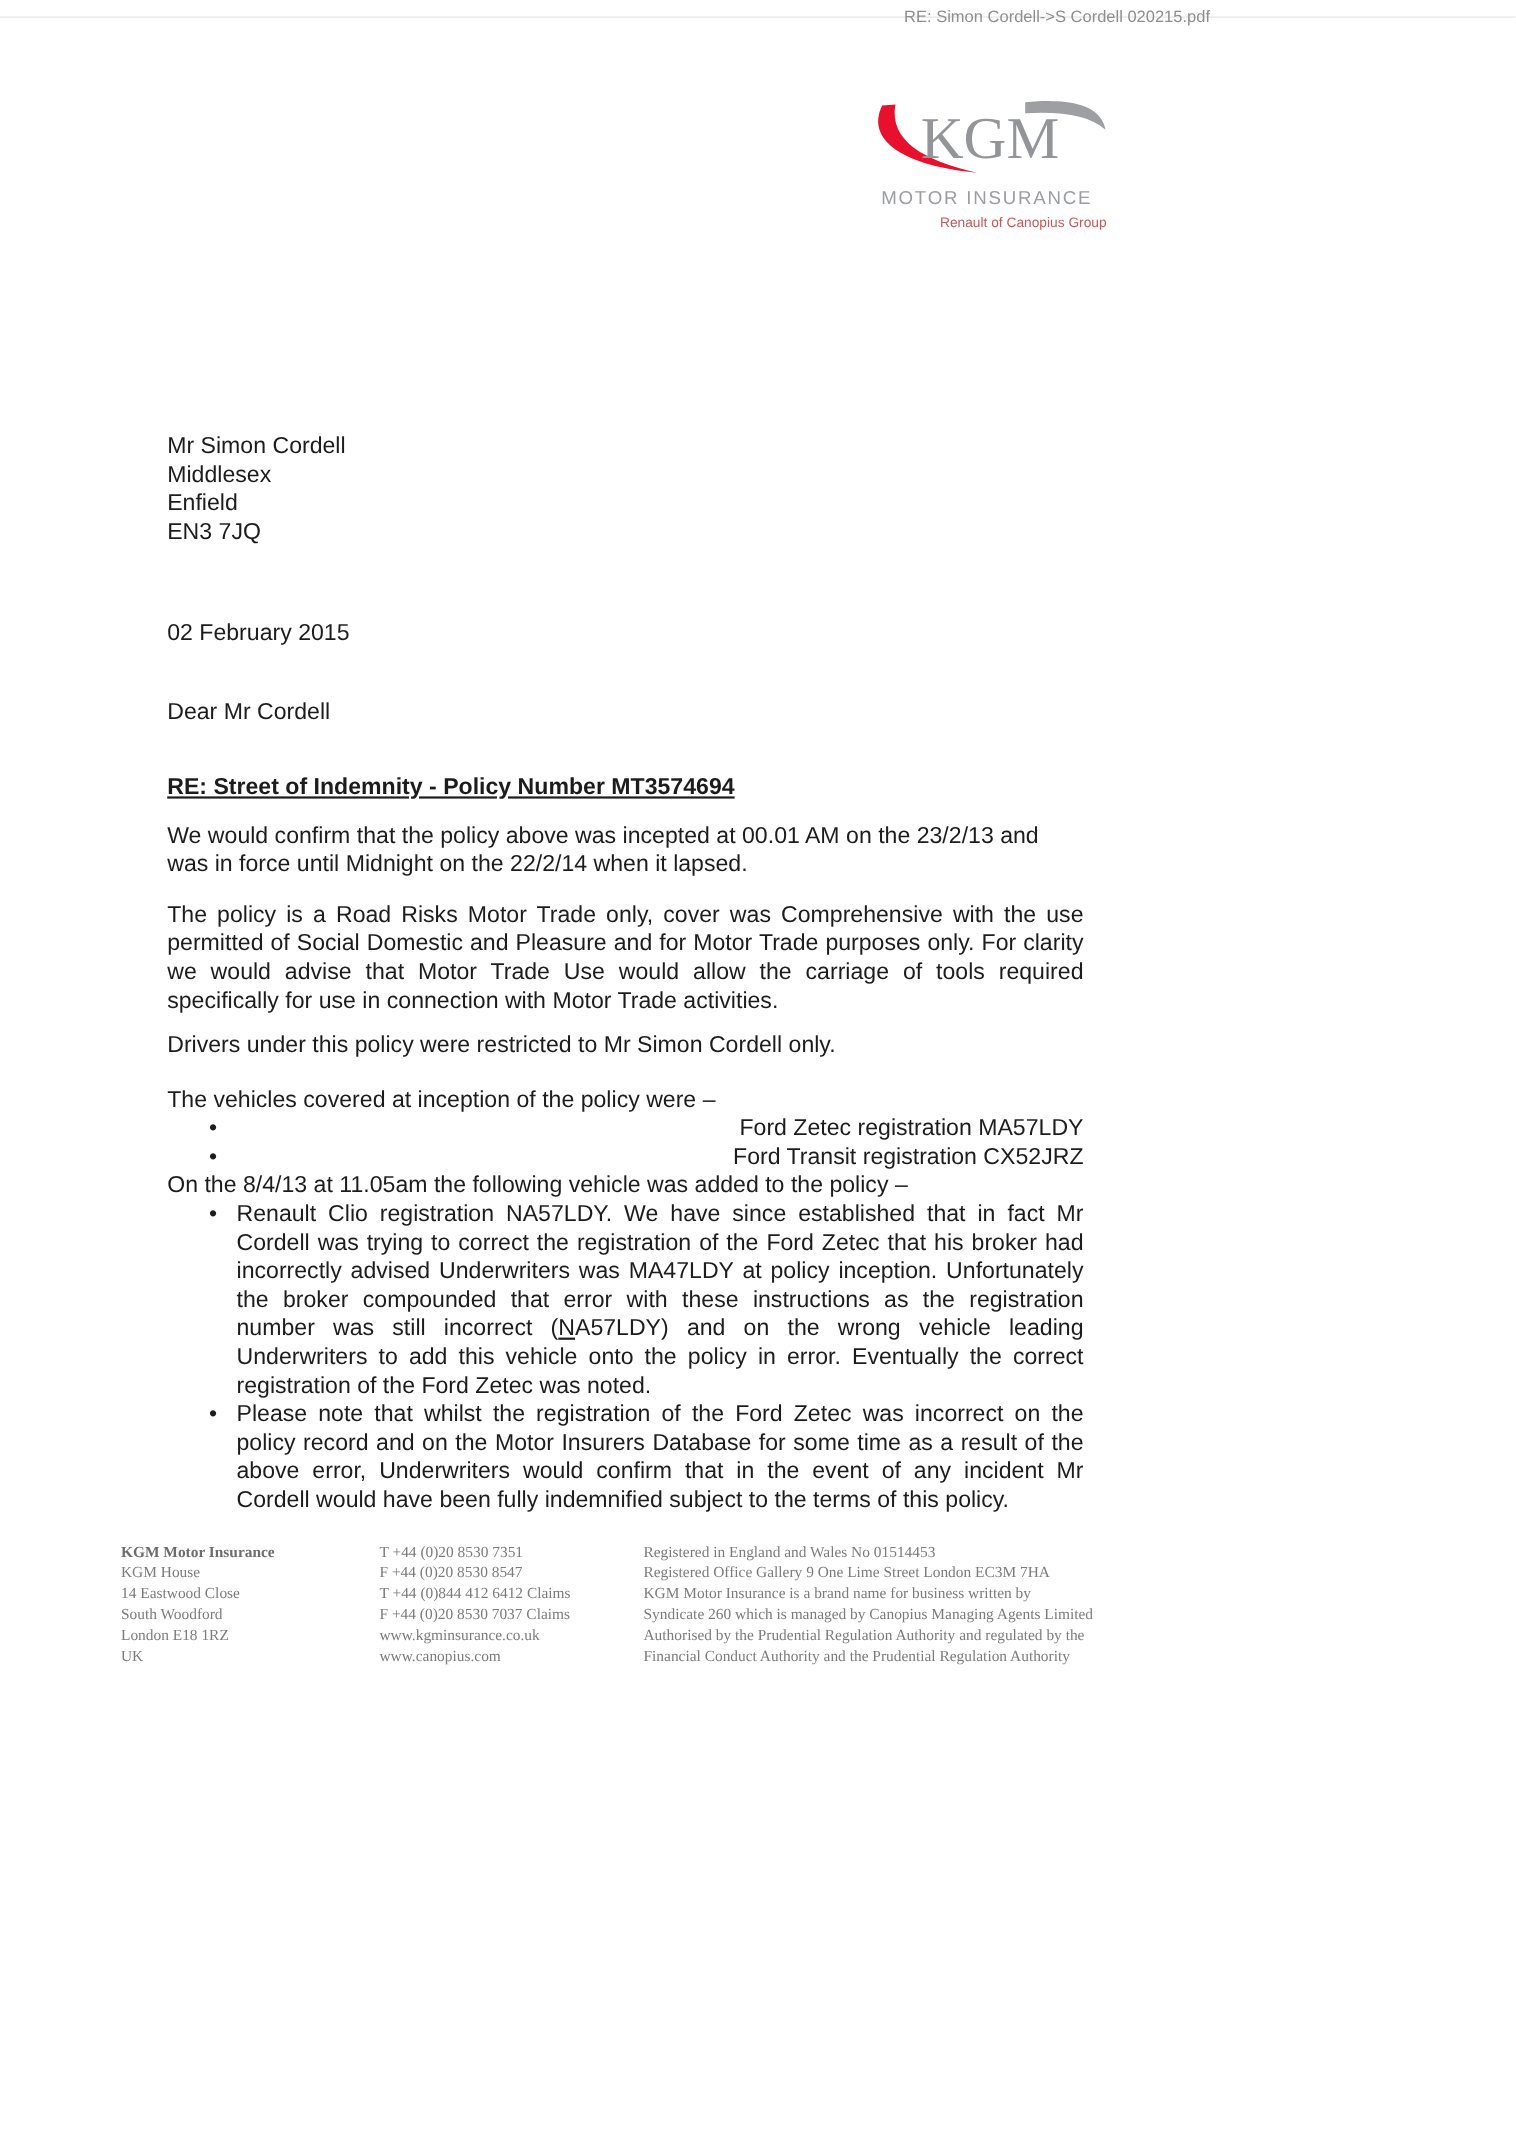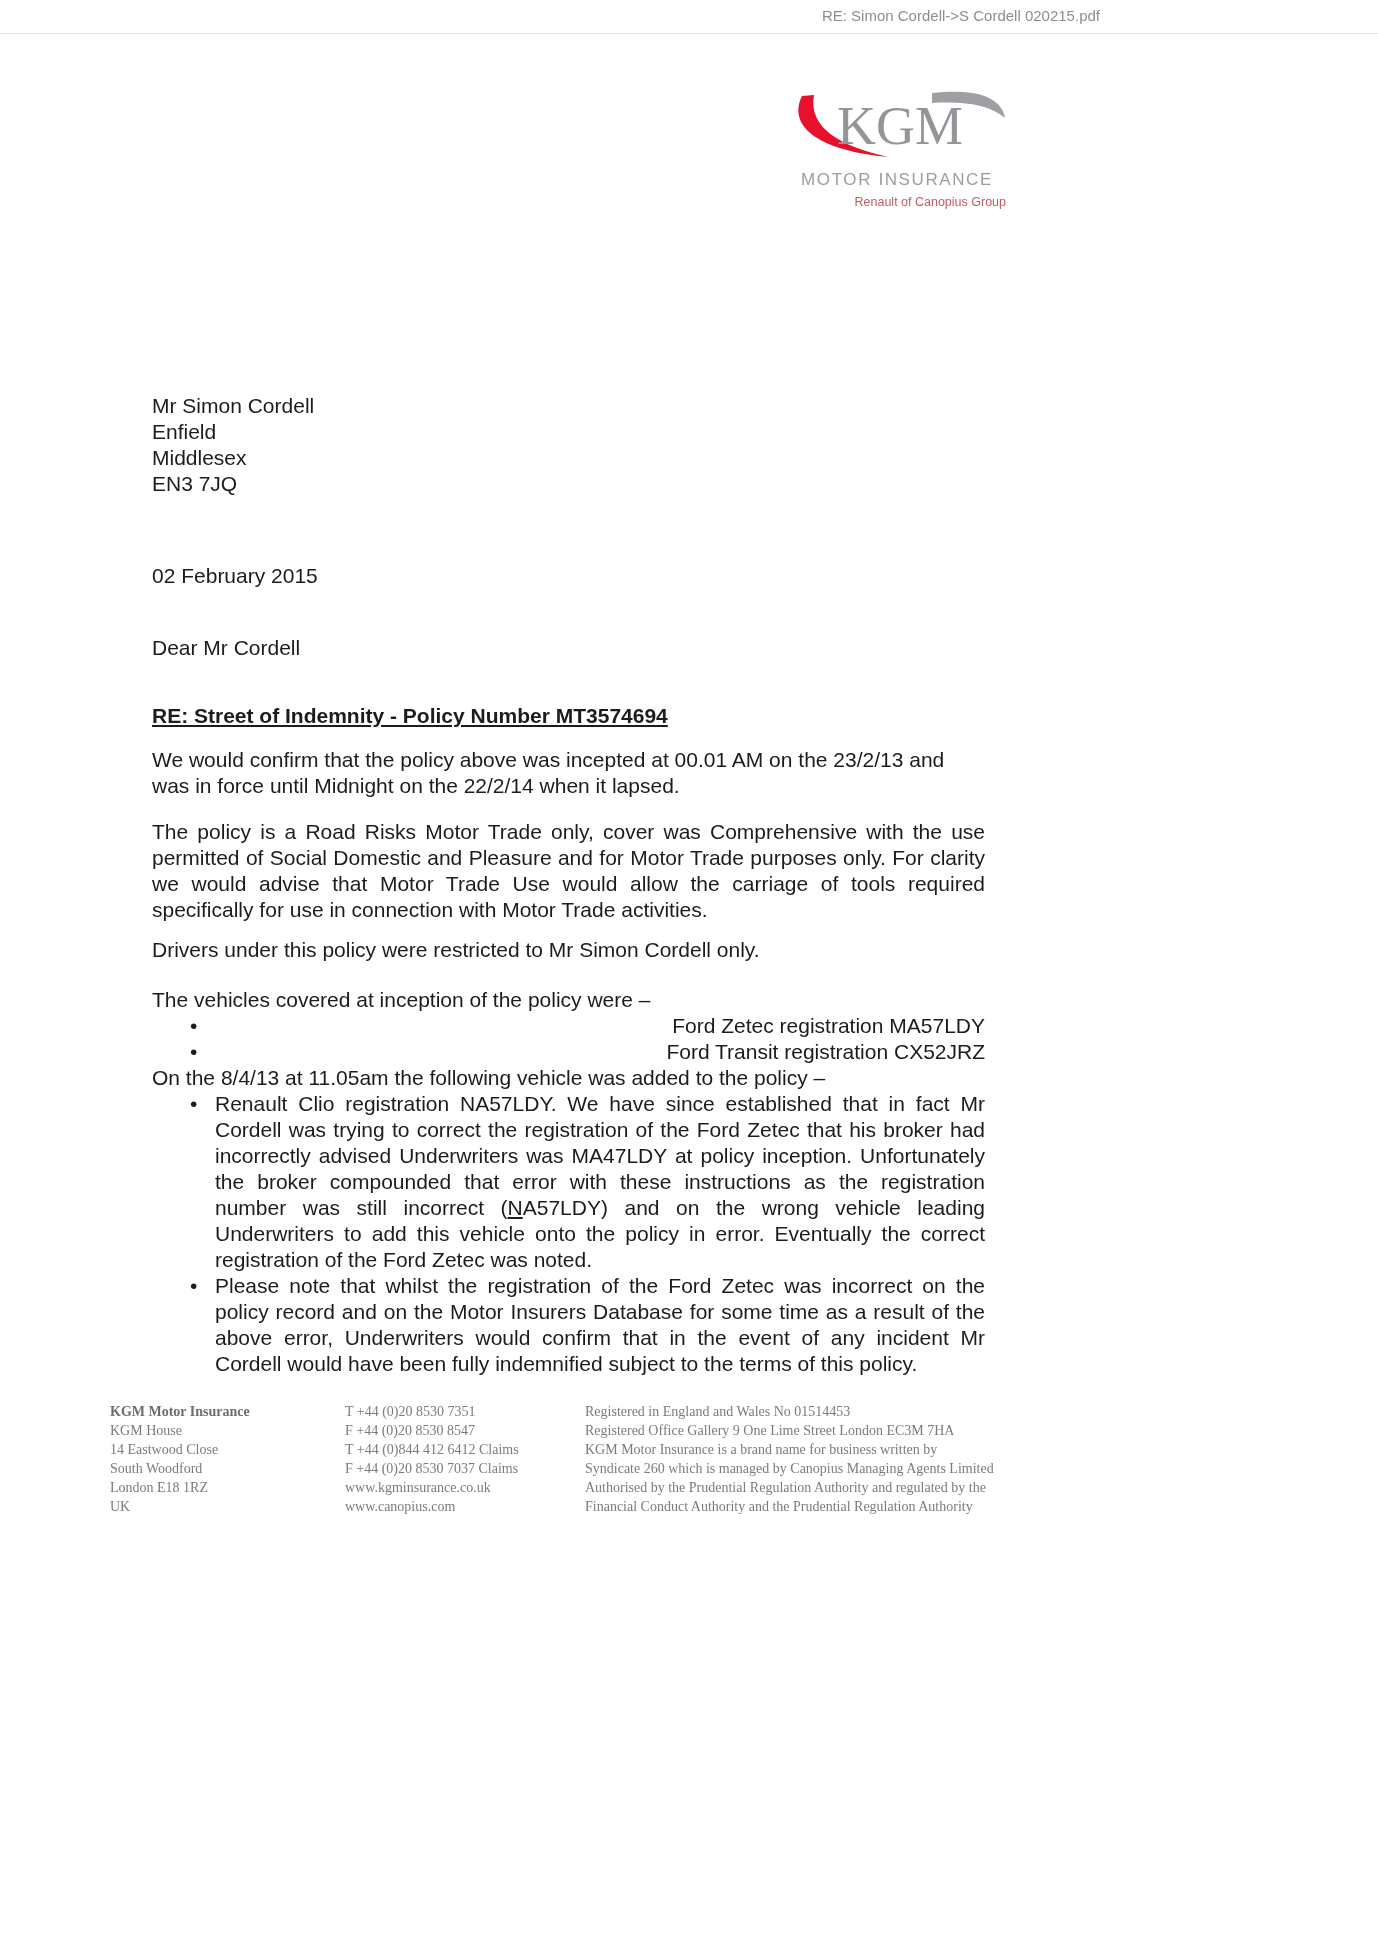--- a/index.html
+++ b/index.html
@@ -3,21 +3,21 @@
 <meta charset="utf-8">
 <style>
   * { margin:0; padding:0; box-sizing:border-box; }
   html,body { background:#ffffff; }
   body {
     width:1378px; height:1949px; position:relative;
     font-family:"Liberation Sans", sans-serif; color:#1b1b1b;
     overflow:hidden;
   }
   .titlebar {
-    position:absolute; top:0; left:0; width:100%; height:34px;
+    position:absolute; top:0; left:0; width:100%; height:16px;
     border-bottom:1px solid #e2e2e2; background:#ffffff;
   }
   .titlebar .filename {
     position:absolute; top:7px; right:278px;
     font-size:15px; color:#8e8e8e; white-space:nowrap;
   }
   .logo-block { position:absolute; top:86px; left:788px; width:218px; }
   .logo-mark { position:relative; width:218px; height:80px; }
   .logo-sub {
     margin-top:4px; text-align:center; font-size:17px;
@@ -71,22 +71,22 @@
     </svg>
   </div>
   <div class="logo-sub">MOTOR INSURANCE</div>
   <div class="logo-member">Renault of Canopius Group</div>
 </div>
 
 <div class="letter">
 
   <div class="recipient">
     <div>Mr Simon Cordell</div>
+    <div>Middlesex</div>
     <div>Enfield</div>
-    <div>Middlesex</div>
     <div>EN3 7JQ</div>
   </div>
 
   <div class="date">02 February 2015</div>
 
   <div class="salutation">Dear Mr Cordell</div>
 
   <div class="subject">RE: Street of Indemnity - Policy Number MT3574694</div>
 
   <p class="p1">We would confirm that the policy above was incepted at 00.01 AM on the 23/2/13 and was in force until Midnight on the 22/2/14 when it lapsed.</p>

